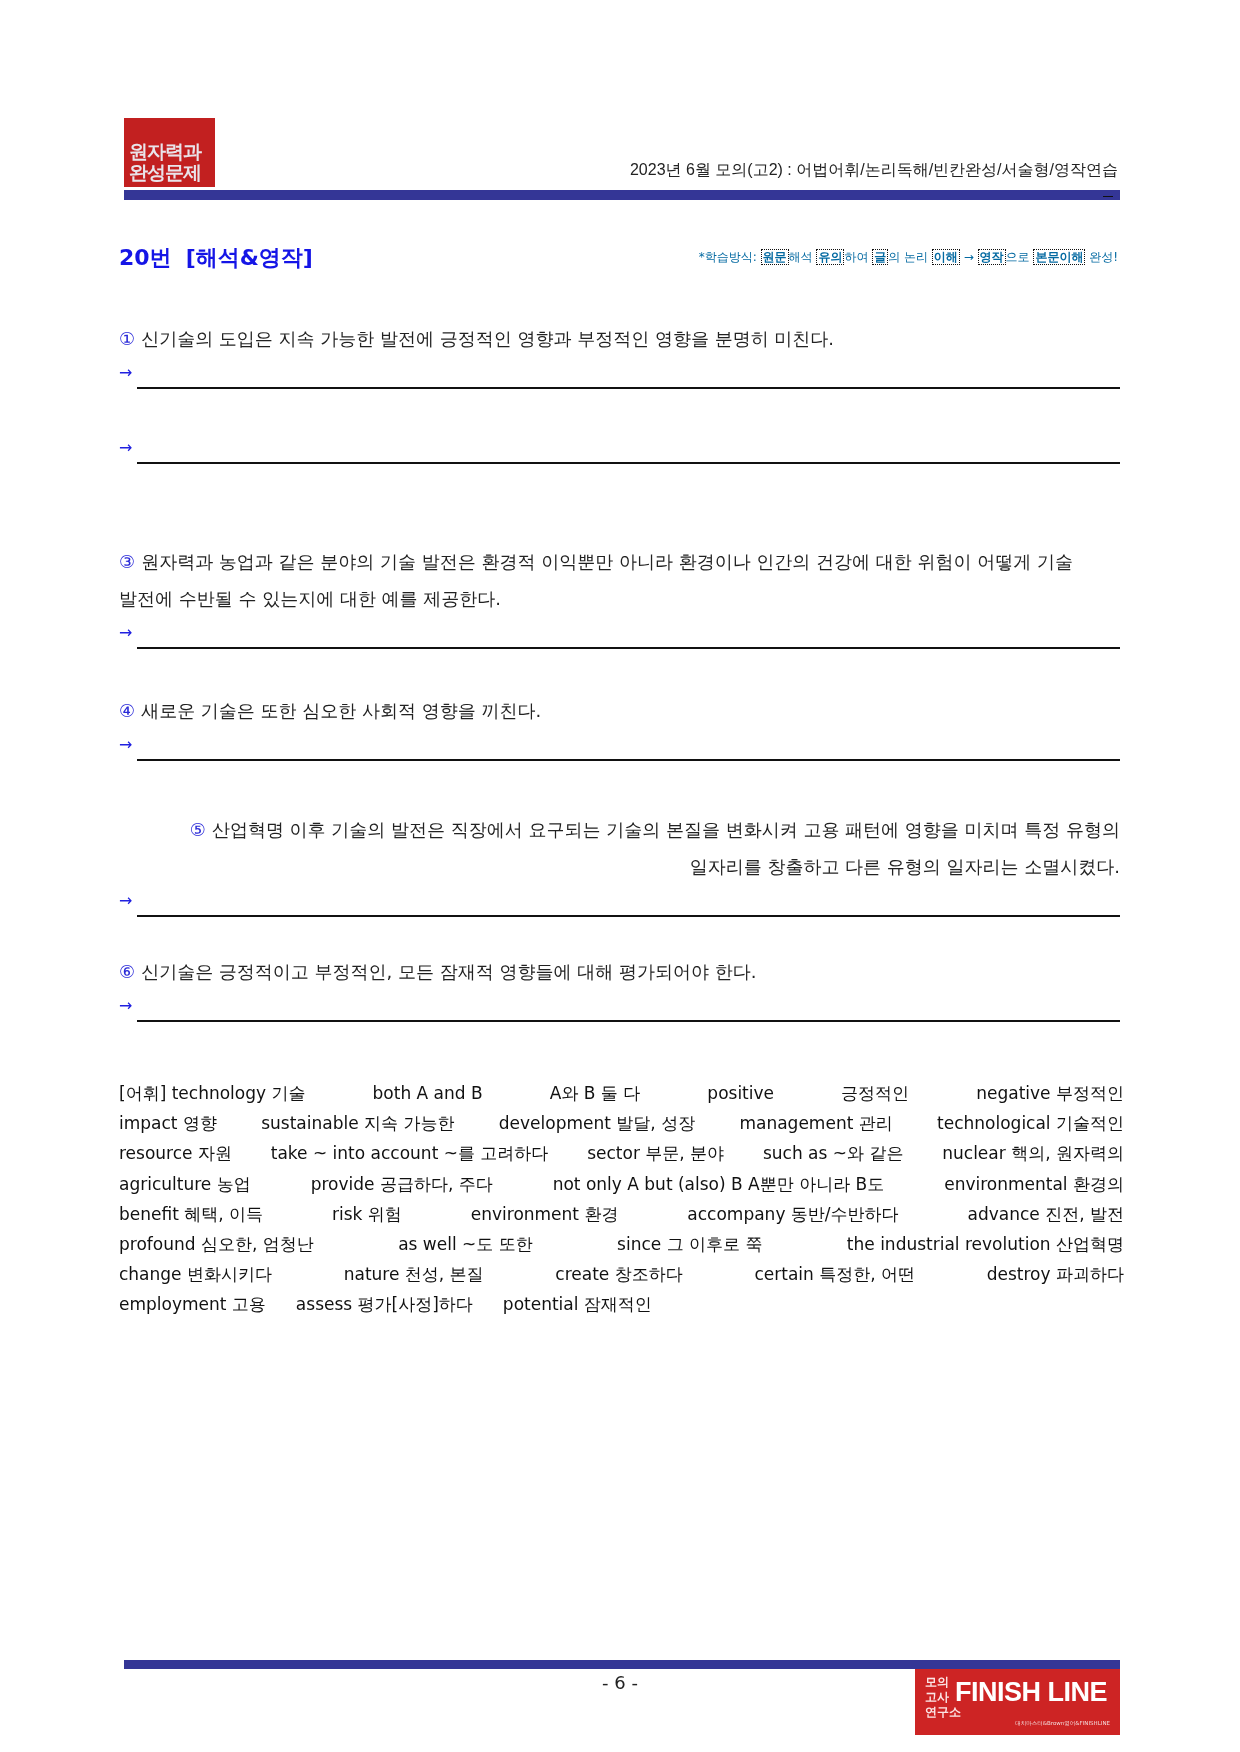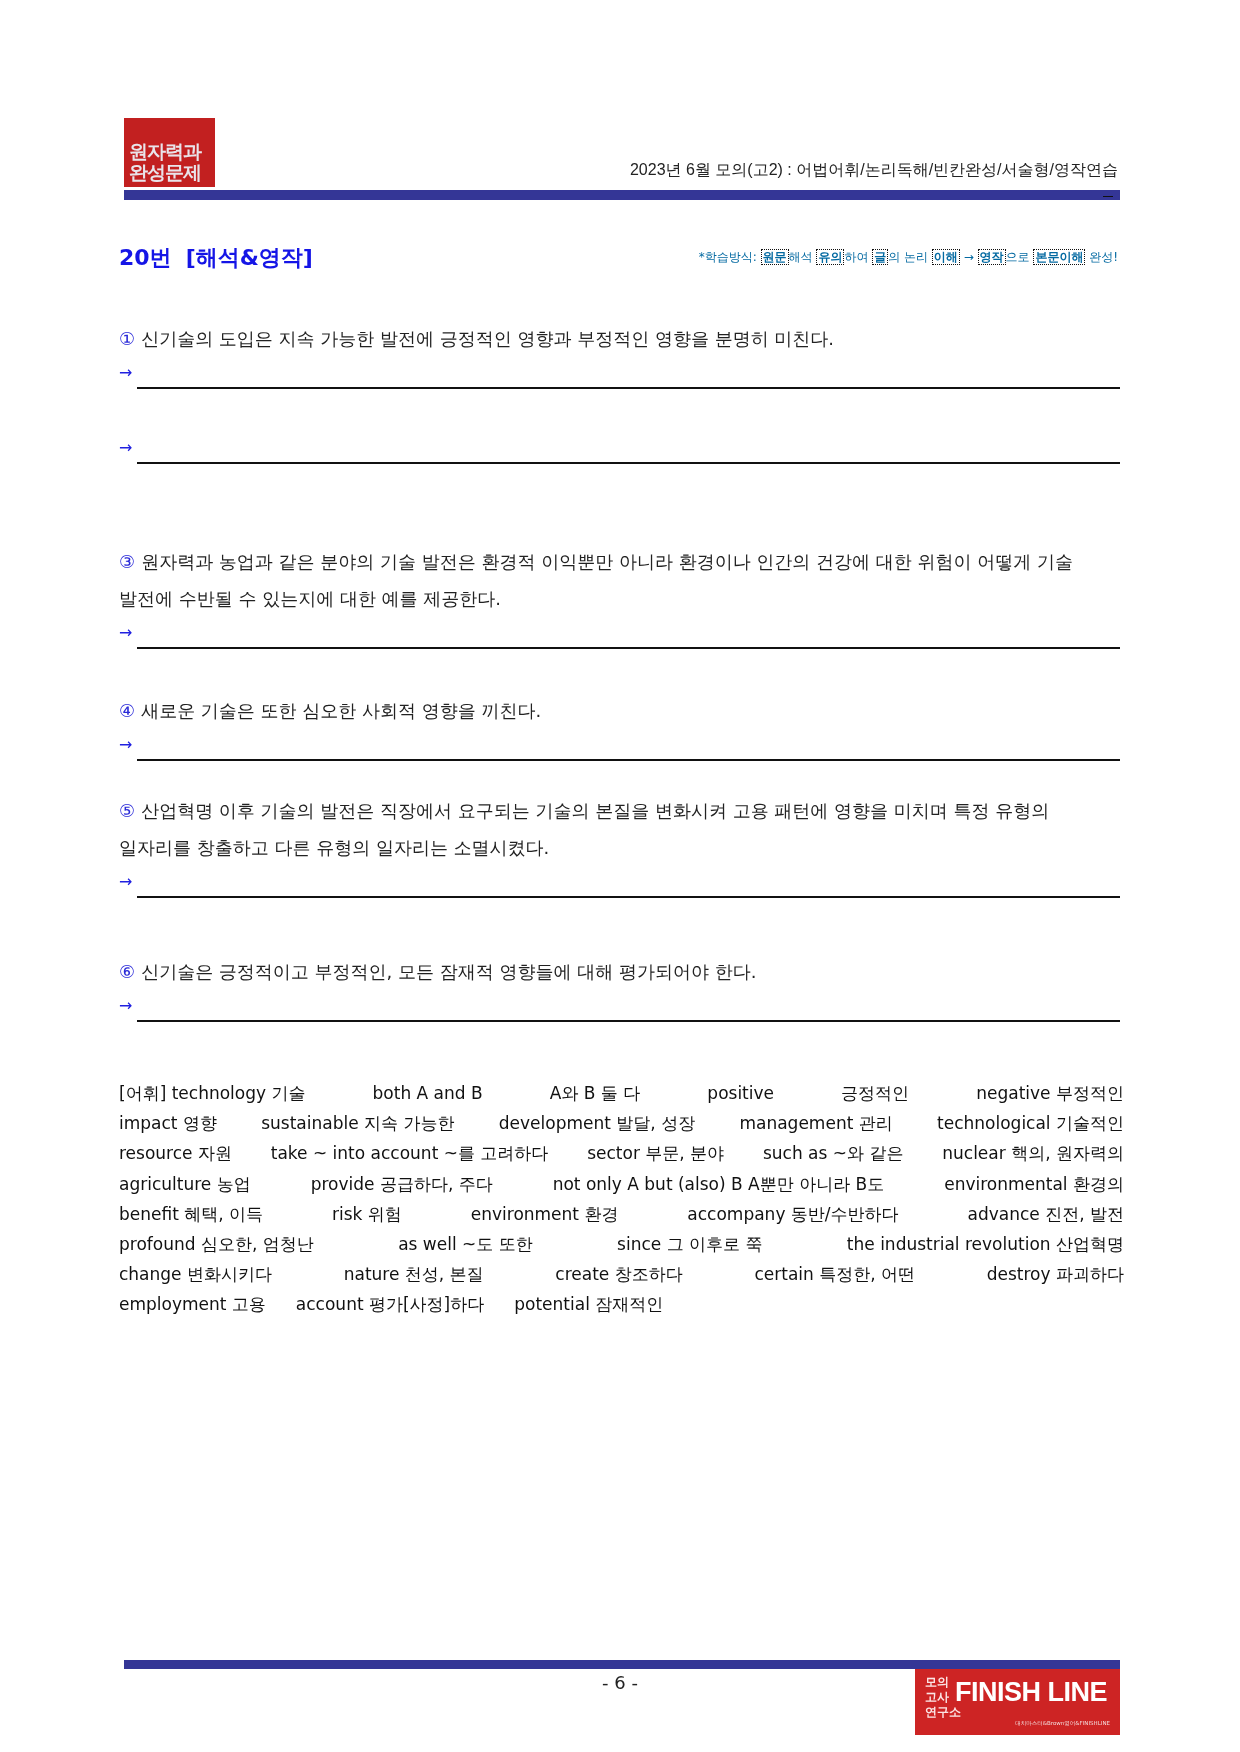--- a/index.html
+++ b/index.html
@@ -86,21 +86,21 @@
 </div>
 
 <div class="item" style="top:692px;">
   <div class="item-text"><span class="circle-num">④</span><span>새로운 기술은 또한 심오한 사회적 영향을 끼친다.</span></div>
   <div class="answer-row">
       <span class="arrow">→</span>
       <div class="answer-line"></div>
     </div>
 </div>
 
-<div class="item" style="top:792px;">
+<div class="item" style="top:811px;text-align:right;">
   <div class="item-text"><span class="circle-num">⑤</span><span>산업혁명 이후 기술의 발전은 직장에서 요구되는 기술의 본질을 변화시켜 고용 패턴에 영향을 미치며 특정 유형의 일자리를 창출하고 다른 유형의 일자리는 소멸시켰다.</span></div>
   <div class="answer-row">
       <span class="arrow">→</span>
       <div class="answer-line"></div>
     </div>
 </div>
 
 <div class="item" style="top:953px;">
   <div class="item-text"><span class="circle-num">⑥</span><span>신기술은 긍정적이고 부정적인, 모든 잠재적 영향들에 대해 평가되어야 한다.</span></div>
   <div class="answer-row">
@@ -153,21 +153,21 @@
     </div>
     <div class="vocab-row">
       <span>change 변화시키다</span>
       <span>nature 천성, 본질</span>
       <span>create 창조하다</span>
       <span>certain 특정한, 어떤</span>
       <span>destroy 파괴하다</span>
     </div>
     <div class="vocab-row left">
       <span>employment 고용</span>
-      <span>account 평가[사정]하다</span>
+      <span>assess 평가[사정]하다</span>
       <span>potential 잠재적인</span>
     </div>
   </div>
 
 <div class="footer-bar"></div>
 <div class="page-number">- 6 -</div>
 <div class="footer-logo">
   <div class="k" id="footer-k">
       <div>모의</div>
       <div>고사</div>

